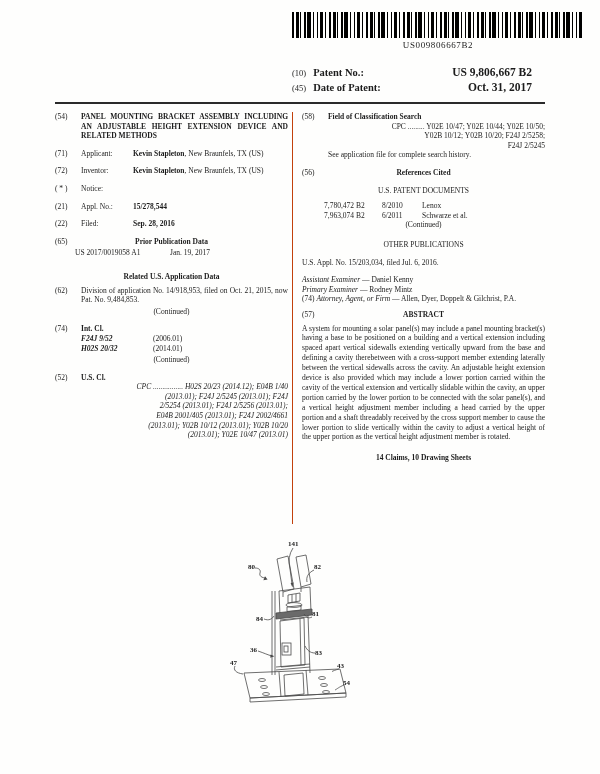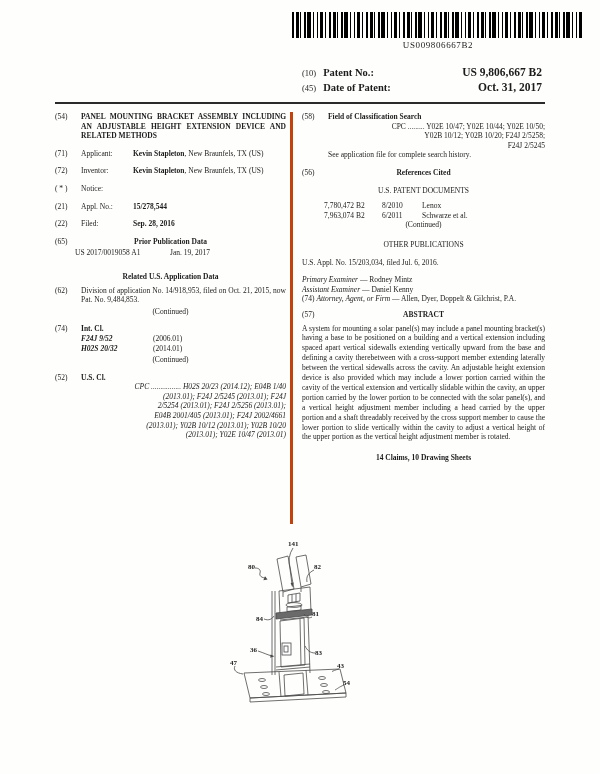--- a/index.html
+++ b/index.html
@@ -24,28 +24,28 @@
   }
   .barcode-text{
     position:absolute;left:292px;top:40px;width:292px;text-align:center;
     font-size:9px;letter-spacing:.6px;
   }
   
   .hdr-left{position:absolute;left:60px;top:62px;}
   .paren-sm{font-size:8.5px;margin-right:7px;}
   .us-title{font-size:17.5px;font-weight:bold;letter-spacing:.3px;}
   .hdr-inventor{font-size:10px;font-weight:bold;margin:1px 0 0 31px;}
-  .hdr-right{position:absolute;left:302px;top:66px;width:240px;font-size:10.5px;}
+  .hdr-right{position:absolute;left:292px;top:66px;width:240px;font-size:10.5px;}
   .hdr-row{display:flex;justify-content:space-between;align-items:baseline;margin-bottom:3px;}
   .hdr-row b{font-size:10.5px;}
   .hdr-val{font-weight:bold;font-size:11.5px;}
   .rule{position:absolute;left:55px;top:102px;width:490px;height:2px;background:#2a2a2a;}
   
   .cols{position:absolute;left:55px;top:112px;width:490px;display:flex;font-size:7.5px;line-height:9.6px;}
-  .colL{width:238px;border-right:3px solid #c2410c;padding-right:4px;box-sizing:border-box;min-height:412px;}
+  .colL{width:238px;border-right:1px solid #c2410c;padding-right:4px;box-sizing:border-box;min-height:412px;}
   .colR{width:252px;padding-left:9px;box-sizing:border-box;}
   .item{display:flex;margin-bottom:8px;}
   .inum{width:26px;flex:none;}
   .ilabel{width:52px;flex:none;}
   .ibody{flex:1;}
   b.name{font-weight:bold;}
   .just{text-align:justify;}
   .center{text-align:center;}
   .bold{font-weight:bold;}
   .itl{font-style:italic;}
@@ -205,22 +205,22 @@
       <div class="pat-row">
         <span class="pno">7,963,074 B2</span>
         <span class="pdate">6/2011</span>
         <span>Schwarze et al.</span>
       </div>
       <div class="center gap10">(Continued)</div>
 
       <div class="center gap8">OTHER PUBLICATIONS</div>
       <div class="gap8">U.S. Appl. No. 15/203,034, filed Jul. 6, 2016.</div>
 
+      <div><span class="itl">Assistant Examiner</span><span> — Daniel Kenny</span></div>
       <div><span class="itl">Primary Examiner</span><span> — Rodney Mintz</span></div>
-      <div><span class="itl">Assistant Examiner</span><span> — Daniel Kenny</span></div>
       <div class="gap6"><span>(74)</span> <span class="itl">Attorney, Agent, or Firm</span><span> — Allen, Dyer, Doppelt &amp; Gilchrist, P.A.</span></div>
 
       <div class="headrow mt4">
         <span class="inum">(57)</span>
         <div class="center bold">ABSTRACT</div>
       </div>
       <div class="abstract mt4">A system for mounting a solar panel(s) may include a panel mounting bracket(s) having a base to be positioned on a building and a vertical extension including spaced apart vertical sidewalls extending vertically upward from the base and defining a cavity therebetween with a cross-support member extending laterally between the vertical sidewalls across the cavity. An adjustable height extension device is also provided which may include a lower portion carried within the cavity of the vertical extension and vertically slidable within the cavity, an upper portion carried by the lower portion to be connected with the solar panel(s), and a vertical height adjustment member including a head carried by the upper portion and a shaft threadably received by the cross support member to cause the lower portion to slide vertically within the cavity to adjust a vertical height of the upper portion as the vertical height adjustment member is rotated.</div>
       <div class="claims">14 Claims, 10 Drawing Sheets</div>
     </div>
   </div>

